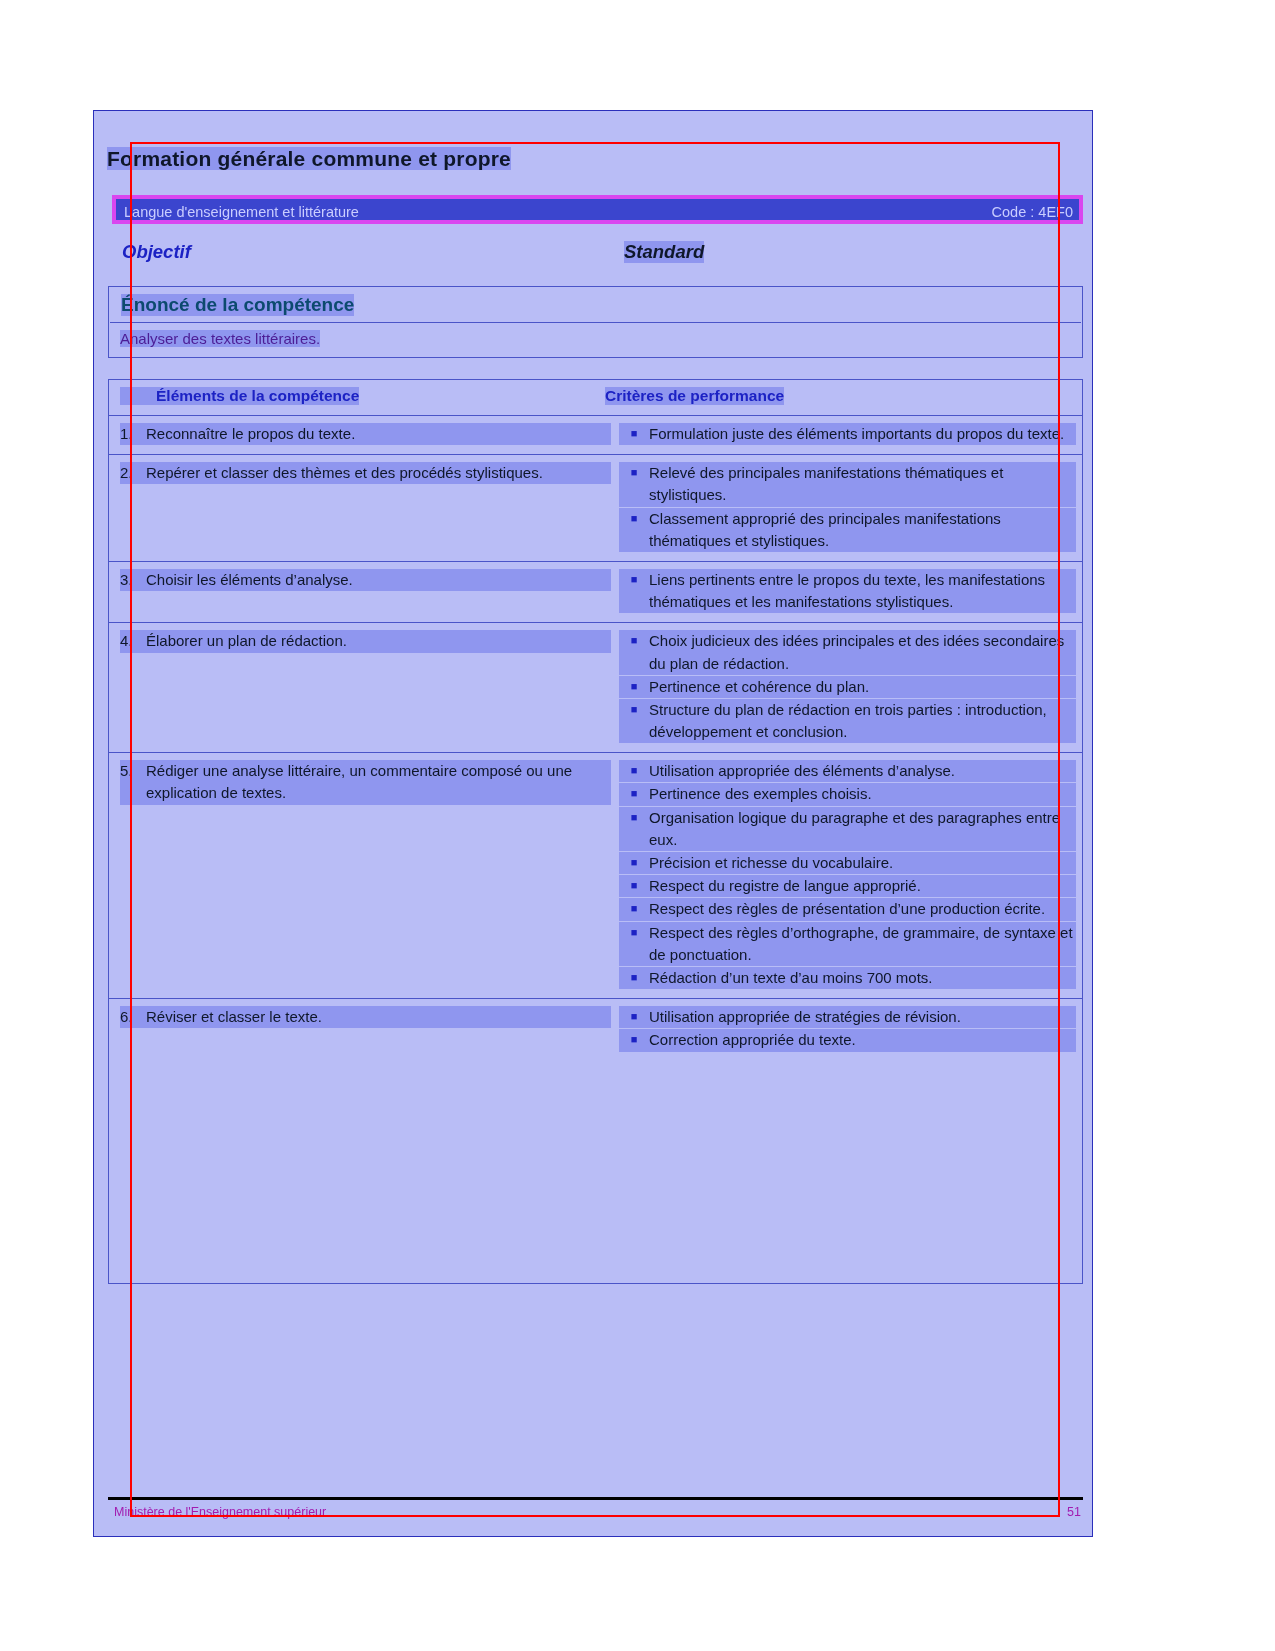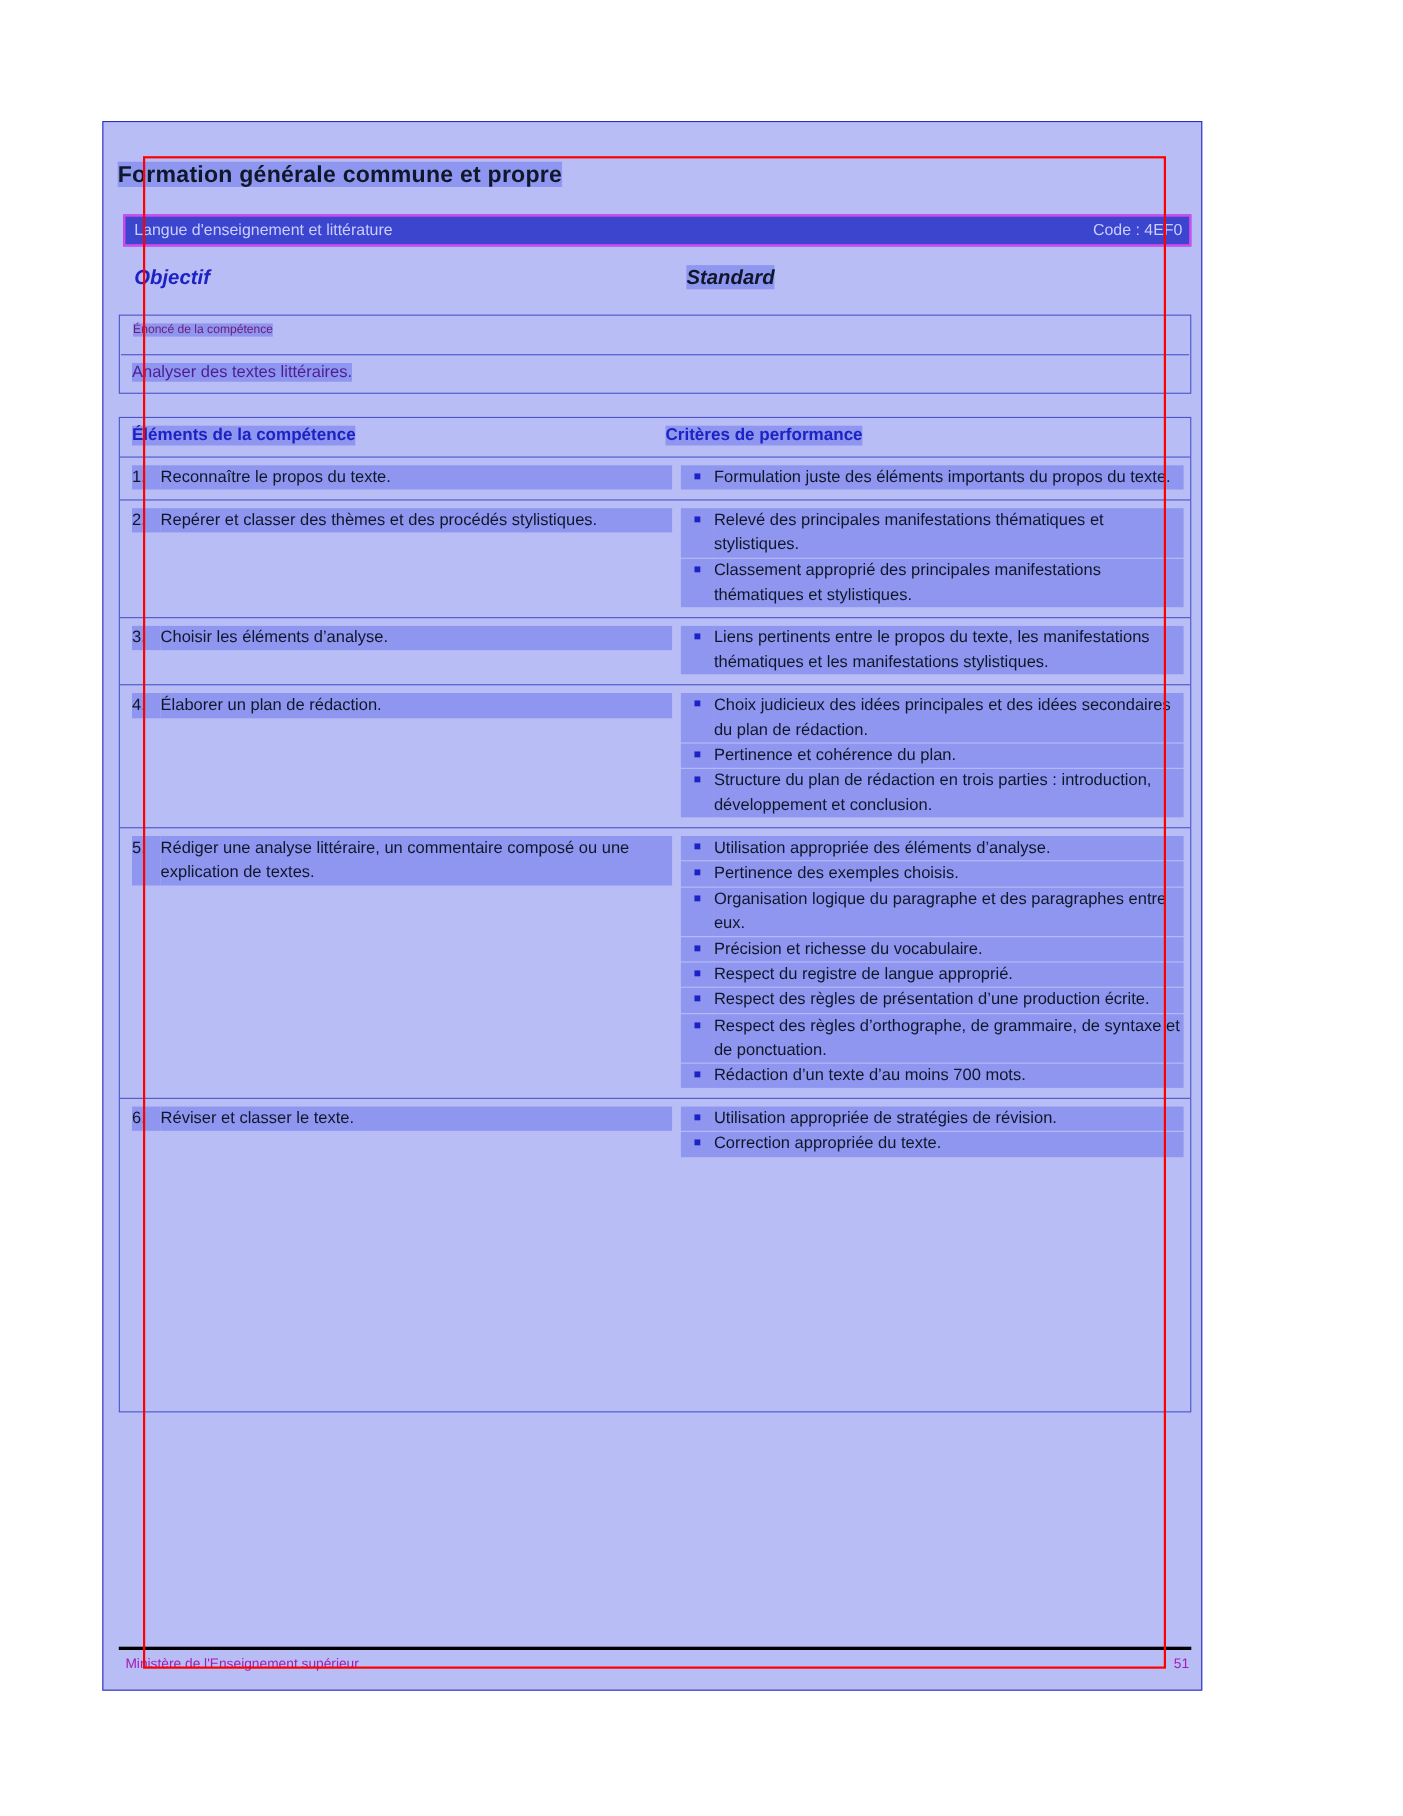--- a/index.html
+++ b/index.html
@@ -58,21 +58,21 @@
   }
 
   
   #course-bar {
     position: absolute;
     left: 18px;
     top: 84px;
     right: 9px;
     height: 29px;
     background: #3b45ce;
-    border: 2px solid #d946ef;
+    border: 4px solid #d946ef;
     box-sizing: border-box;
     color: #c9cdff;
     font-size: 14.5px;
   }
   #course-bar .left {
     position: absolute;
     left: 8px;
     top: 5px;
     white-space: nowrap;
   }
@@ -128,43 +128,43 @@
   
   #box-enonce { top: 175px; height: 72px; }
   #box-enonce .hdr {
     position: absolute;
     left: 1px; right: 1px; top: 0; height: 35px;
     border-bottom: 1px solid #4a54c8;
   }
   #box-enonce .hdr span {
     position: absolute;
     left: 11px; top: 7px;
-    font-size: 11px;
-    font-weight: normal;
-    color: #701a75;
+    font-size: 19px;
+    font-weight: bold;
+    color: #0c4a6e;
   }
   #box-enonce .body span {
     position: absolute;
     left: 11px; top: 43px;
     font-size: 15px;
     color: #4c1d95;
   }
 
   
   #box-table { top: 268px; height: 905px; }
 
   .tbl-head {
     position: relative;
     height: 35px;
     border-bottom: 1px solid #4a54c8;
   }
   .tbl-head .c1 {
     position: absolute;
     left: 11px; top: 7px;
-    font-size: 15.5px; font-weight: bold; color: #1c22c4;
+    font-size: 15.5px; font-weight: bold; color: #1c22c4; padding-left: 36px;
   }
   .tbl-head .c2 {
     position: absolute;
     left: 496px; top: 7px;
     font-size: 15.5px; font-weight: bold; color: #1c22c4;
   }
 
   .tbl-row {
     position: relative;
     border-bottom: 1px solid #4a54c8;

